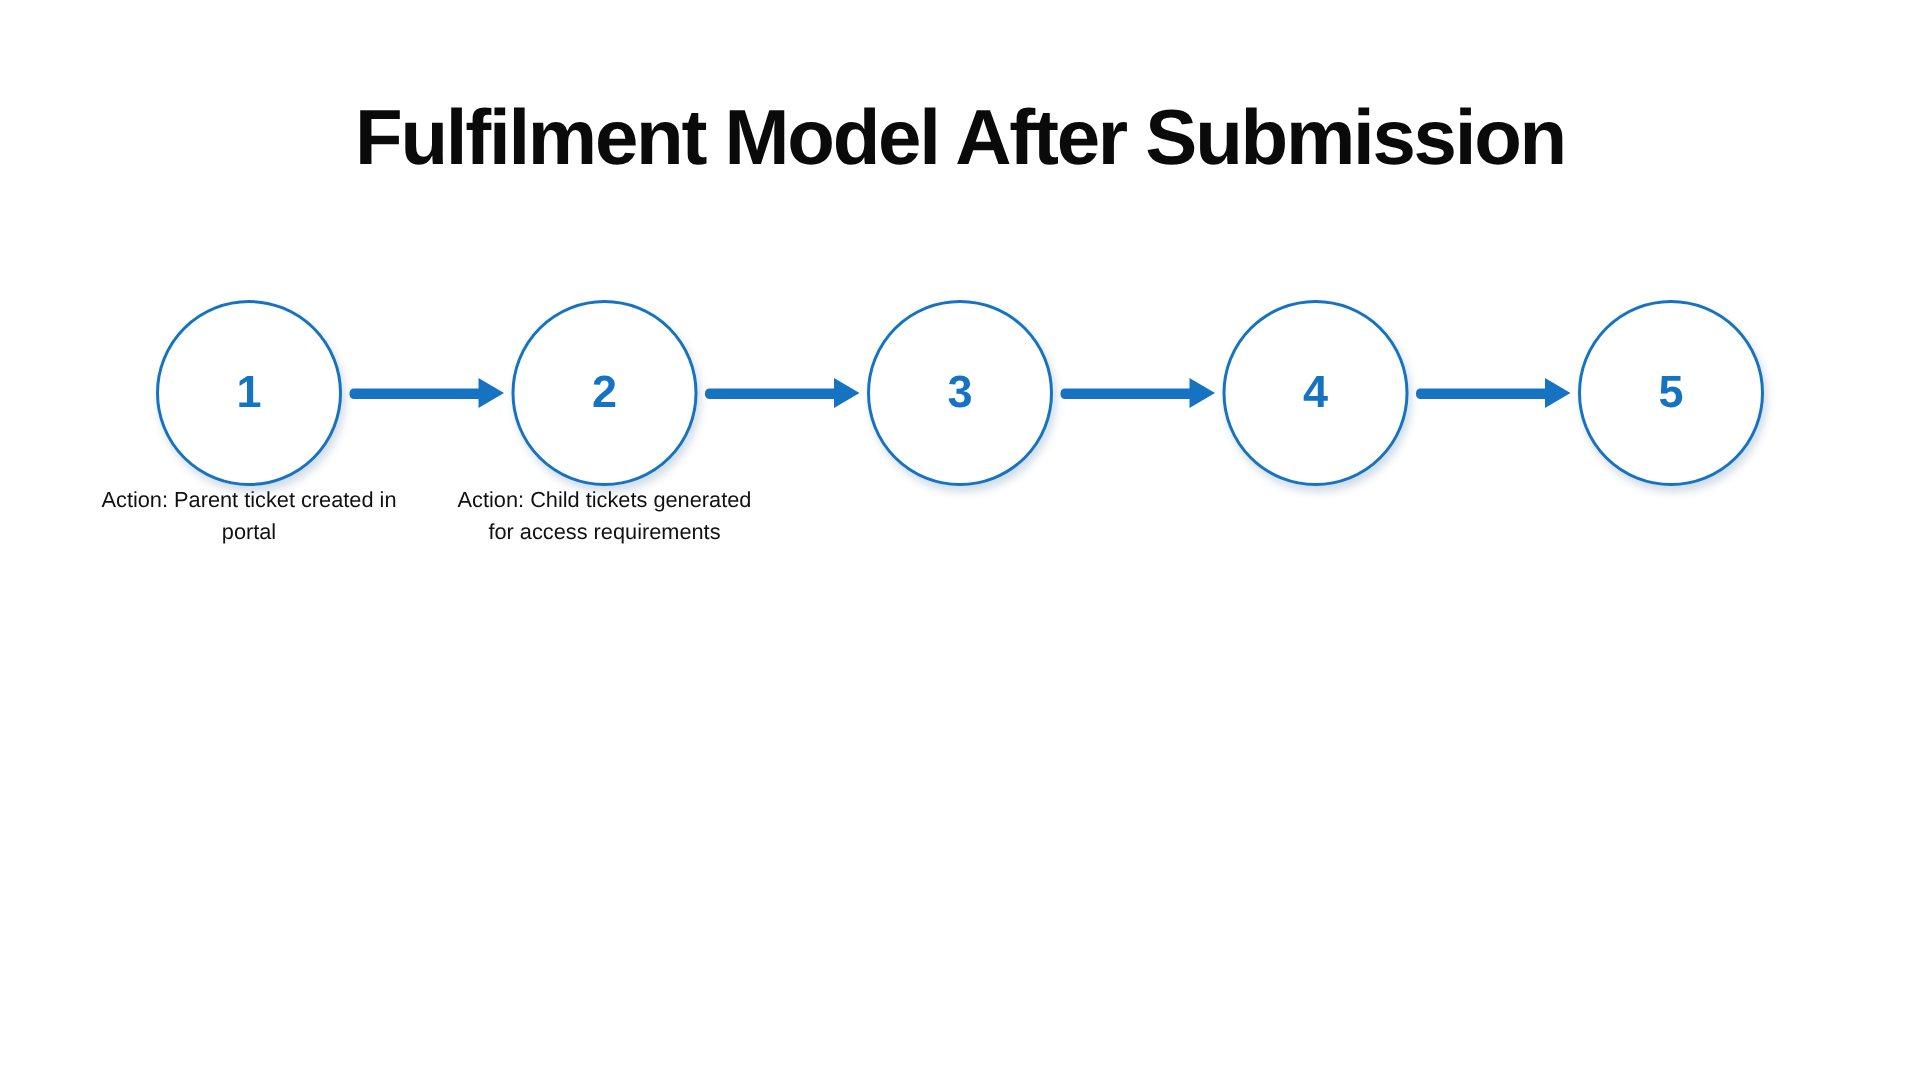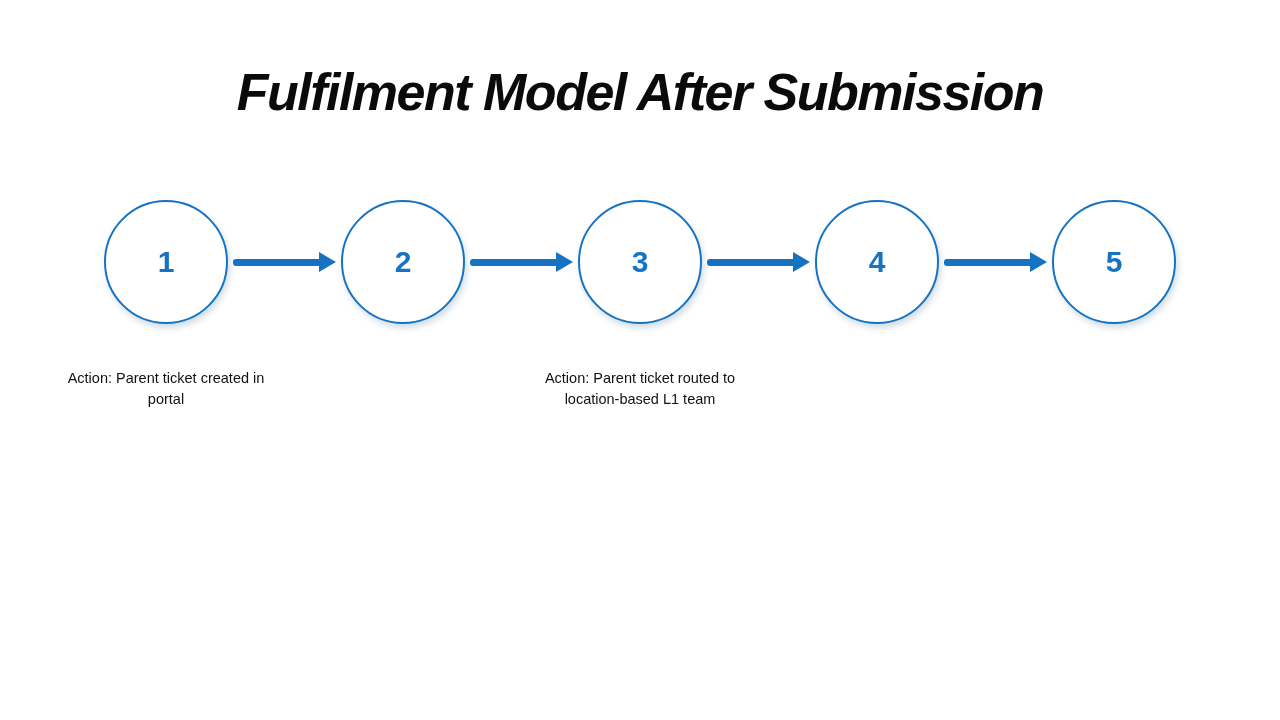--- a/index.html
+++ b/index.html
@@ -20,21 +20,20 @@
     height: 720px;
     position: relative;
   }
   .title {
     margin-top: 62px;
     text-align: center;
     font-size: 52px;
     font-weight: 800;
     letter-spacing: -1.5px;
     color: #0a0a0a;
-    font-style: italic;
   }
   .diagram-row {
     margin-top: 78px;
     display: flex;
     justify-content: center;
     align-items: flex-start;
   }
   .step {
     width: 124px;
     display: flex;
@@ -53,21 +52,20 @@
     justify-content: center;
     box-shadow: 2px 4px 6px rgba(0, 60, 120, 0.18);
   }
   .circle .num {
     color: var(--accent);
     font-size: 30px;
     font-weight: 700;
   }
   .caption {
     width: 202px;
-    margin-top: 44px;
     text-align: center;
     font-size: 14.5px;
     line-height: 1.45;
     color: var(--text);
     flex: 0 0 auto;
   }
   .connector {
     width: 113px;
     height: 22px;
     margin-top: 51px;
@@ -109,32 +107,32 @@
 
     <div class="connector">
       <div class="arrow-line"></div>
       <div class="arrow-head"></div>
     </div>
 
     <div class="step">
       <div class="circle">
         <span class="num">2</span>
       </div>
+      <div class="caption">Action: Child tickets generated for access requirements</div>
     </div>
 
     <div class="connector">
       <div class="arrow-line"></div>
       <div class="arrow-head"></div>
     </div>
 
     <div class="step">
       <div class="circle">
         <span class="num">3</span>
       </div>
-      <div class="caption">Action: Parent ticket routed to location-based L1 team</div>
     </div>
 
     <div class="connector">
       <div class="arrow-line"></div>
       <div class="arrow-head"></div>
     </div>
 
     <div class="step">
       <div class="circle">
         <span class="num">4</span>

